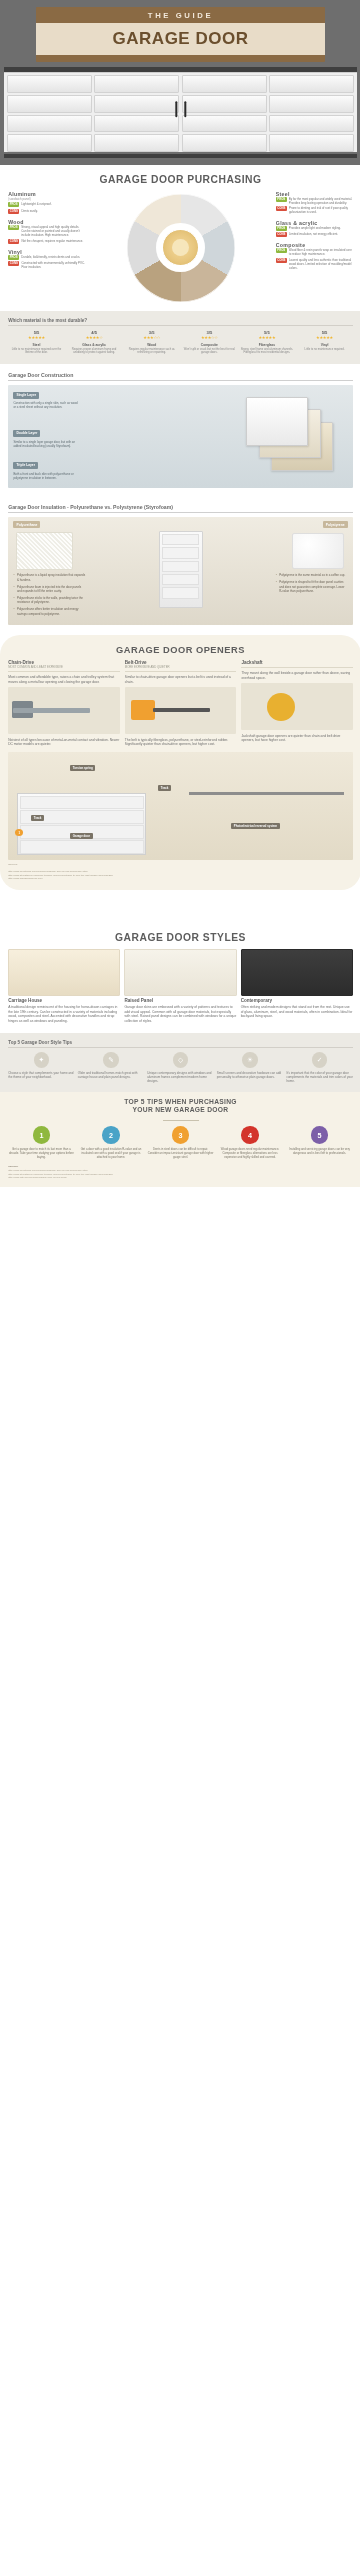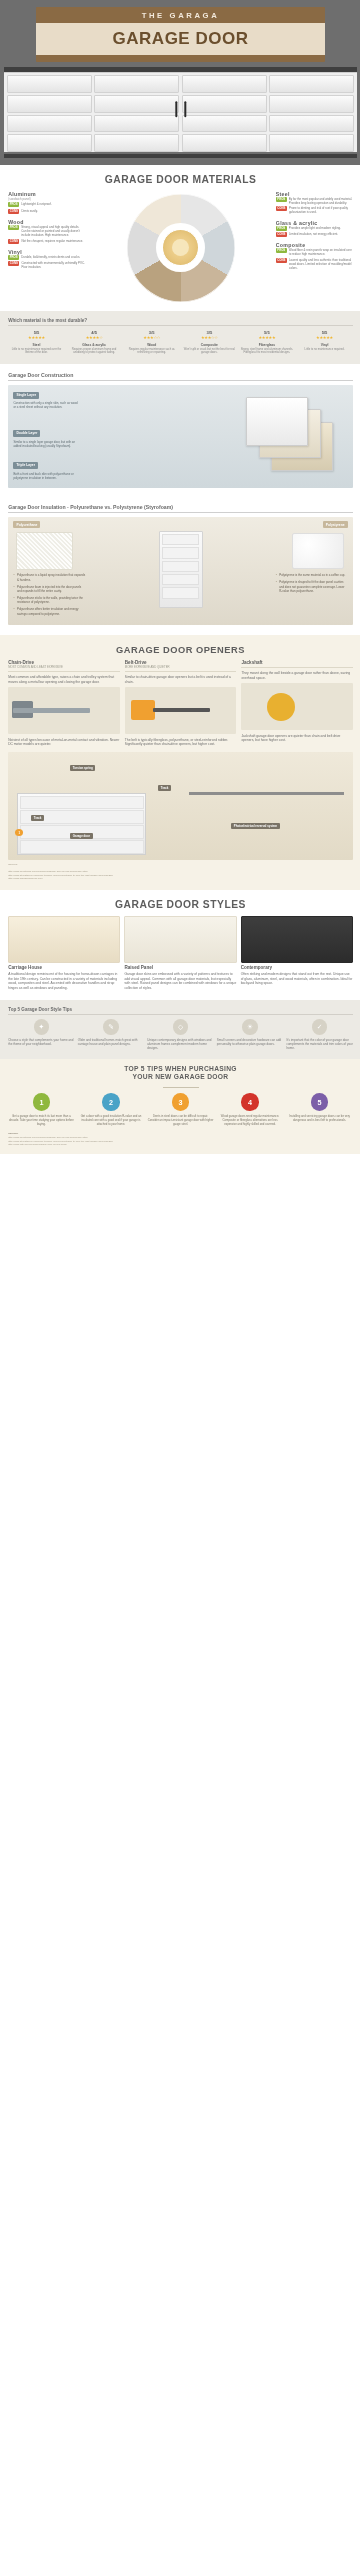--- a/index.html
+++ b/index.html
@@ -214,21 +214,21 @@
     border: 0.5px solid #d3d3d3; border-radius: 1px;
   }
   .door-cut div { height: 11.3px; margin: 2.1px; background: #f3f3f3; border: 0.5px solid #e0e0e0; }
   .styro-block {
     position: absolute; right: 9.3px; top: 15.5px; width: 52px; height: 36px;
     background: radial-gradient(circle at 30% 30%, #ffffff, #ececec);
     border: 0.5px solid #dedede; border-radius: 2.1px;
   }
 
   
-  .openers { background: #f6f2e7; }
+  .openers { background: #f6f2e7; border-radius: 20px; }
   .op-title { text-align: center; font-size: 9.3px; font-weight: bold; color: #5d5d5d; letter-spacing: 0.5px; padding: 3.1px 0 5.2px; }
   .op-cols { display: flex; gap: 5.2px; }
   .op-col { flex: 1; }
   .op-h { font-size: 4.6px; font-weight: bold; color: #5d5d5d; }
   .op-sub { font-size: 2.8px; color: #9b9b8d; margin-bottom: 2.1px; }
   .op-rule { border-bottom: 0.5px solid #ddd8c8; margin-bottom: 2.6px; }
   .op-img {
     background: #e8e3d4; height: 47px; border-radius: 1px; margin: 3.1px 0;
     position: relative; overflow: hidden;
   }
@@ -247,21 +247,21 @@
   }
   .gs-door {
     position: absolute; left: 9.3px; bottom: 5.2px; width: 129px; height: 62px;
     background: linear-gradient(#fafafa,#e6e6e6); border: 0.5px solid #cfcfcf;
   }
   .gs-door div { height: 13.4px; margin: 1.5px; background: #f2f2f2; border: 0.5px solid #e2e2e2; }
   .gs-rail { position: absolute; right: 9.3px; top: 40px; width: 155px; height: 3.1px; background: #8d8d8d; }
   .op-src { font-size: 2.4px; color: #a29a88; line-height: 1.5; margin-top: 3.1px; }
 
   
-  .styles { background: #fff; }
+  .styles { background: #fff; margin-top: 33px; }
   .st-cols { display: flex; gap: 4.1px; }
   .st-col { flex: 1; }
   .st-img { height: 47px; border-radius: 1px; margin-bottom: 2.6px; }
   .st-img.carriage { background: linear-gradient(#f7efdd,#e7dcc3); border: 0.5px solid #e2d8c2; }
   .st-img.raised { background: linear-gradient(#f6f3ea,#e9e4d6); border: 0.5px solid #e2dccc; }
   .st-img.contemp { background: linear-gradient(#3e3e3e,#2c2c2c); border: 0.5px solid #2a2a2a; }
   .st-name { font-size: 4.6px; font-weight: bold; color: #5d5d5d; margin-bottom: 1.5px; }
 
   
   .tips5 { background: #eceae4; }
@@ -308,21 +308,21 @@
   }
   .f-tag { font-size: 3.1px; color: #8a8a8a; }
 </style>
 </head>
 <body>
 
 <div class="page">
 
   <div class="header">
     <div class="hdr-plate">
-      <div class="hdr-the-great">THE GARAGA</div>
+      <div class="hdr-the-great">THE GUIDE</div>
       <div class="hdr-title">
         <div>GARAGE DOOR</div>
       </div>
     </div>
   </div>
   <div class="door-wrap">
     <div class="door-top-trim"></div>
     <div class="door">
       <div class="door-row">
         <div class="door-panel"></div>
@@ -351,21 +351,21 @@
       <div class="door-handles">
         <span></span>
         <span></span>
       </div>
     </div>
     <div class="door-bottom"></div>
     <div class="hdr-spacer"></div>
   </div>
 
   <div class="section materials">
-    <div class="sec-title">GARAGE DOOR MATERIALS</div>
+    <div class="sec-title">GARAGE DOOR PURCHASING</div>
     <div class="mat-grid">
 
       <div>
         <div class="mat-card">
           <div class="mat-name">Aluminum</div>
           <div class="mat-sub">(sandwich panel)</div>
           <div class="pro-con-row">
             <span class="tag pros">PROS</span>
             <span class="pc-text">Lightweight &amp; rustproof.</span>
           </div>

